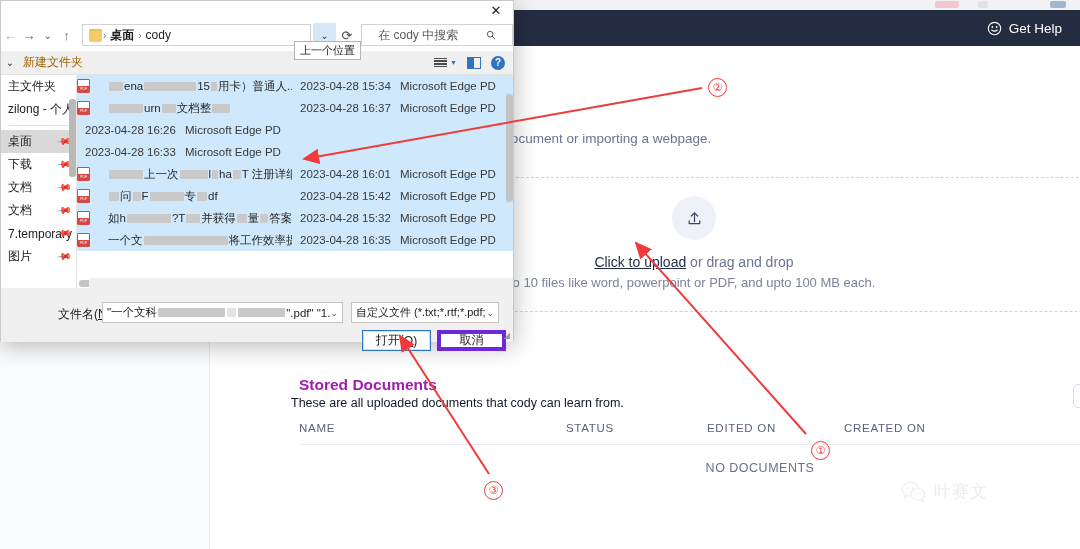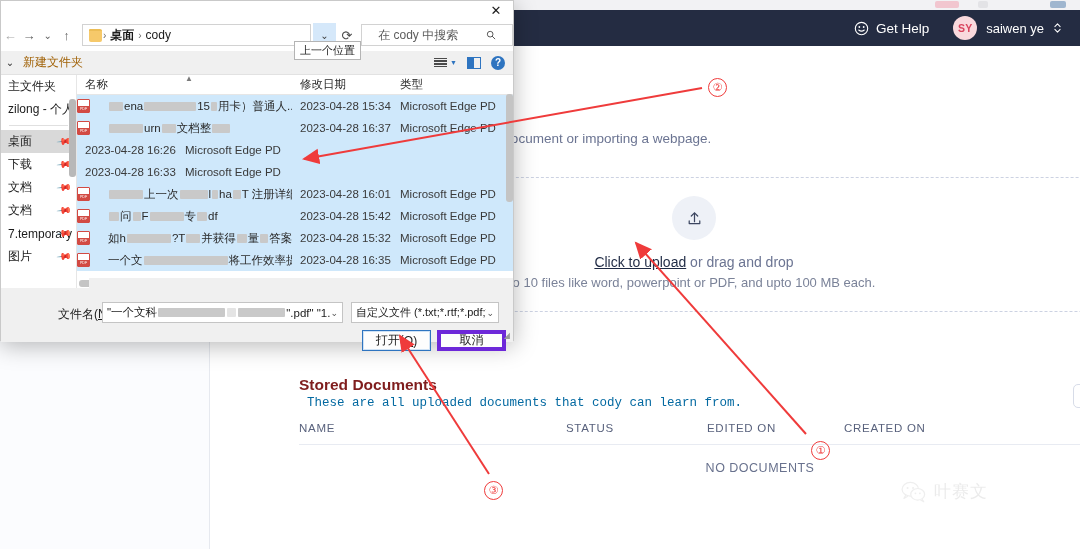--- a/index.html
+++ b/index.html
@@ -54,24 +54,24 @@
     position:absolute;left:0;top:76px;width:100%;text-align:center;
     font-size:14px;color:#6b7492;
   }
   .dz-main .link{color:#1f2a44;text-decoration:underline;}
   .dz-sub{
     position:absolute;left:0;top:97px;width:100%;text-align:center;
     font-size:13px;color:#7b8399;
   }
 
   .stored-title{
-    position:absolute;left:88px;top:330px;font-size:15.5px;color:#7f1d1d;font-weight:bold;
+    position:absolute;left:88px;top:330px;font-size:15.5px;color:#a21caf;font-weight:bold;
   }
   .stored-sub{
-    position:absolute;left:96px;top:350px;font-size:12.5px;color:#0369a1;font-family:Liberation Mono, monospace;
+    position:absolute;left:80px;top:350px;font-size:12.5px;color:#0f172a;
   }
   #search-docs{
     position:absolute;left:862px;top:338px;width:148px;height:24px;
     border:1px solid #d7dce8;border-radius:5px;background:#fff;
     font-size:12.5px;color:#8a91a6;padding:0 10px;box-sizing:border-box;
     font-family:"Liberation Sans",sans-serif;outline:none;
   }
   #doc-table{position:absolute;left:88px;top:376px;width:922px;}
   .th-row{display:flex;font-size:11.5px;color:#59627d;letter-spacing:.7px;padding-bottom:10px;}
   .th-row>div{flex:0 0 auto;}
@@ -245,28 +245,20 @@
     <div class="nav-right">
       <div class="get-help">
         <svg class="smiley" viewBox="0 0 16 16">
           <circle cx="8" cy="8" r="6.6" fill="none" stroke="#ffffff" stroke-width="1.2"></circle>
           <circle cx="5.7" cy="6.4" r=".95" fill="#ffffff"></circle>
           <circle cx="10.3" cy="6.4" r=".95" fill="#ffffff"></circle>
           <path d="M5 9.6 Q8 12 11 9.6" fill="none" stroke="#ffffff" stroke-width="1.1" stroke-linecap="round"></path>
         </svg>
         <span>Get Help</span>
       </div>
-      <div class="user-chip">
-        <div class="avatar">SY</div>
-        <span class="user-name">saiwen ye</span>
-        <svg class="chev-updown" viewBox="0 0 10 16">
-          <path d="M2 6.5 L5 3.2 L8 6.5" fill="none" stroke="#ffffff" stroke-width="1.15" stroke-linecap="round" stroke-linejoin="round"></path>
-          <path d="M2 9.5 L5 12.8 L8 9.5" fill="none" stroke="#ffffff" stroke-width="1.15" stroke-linecap="round" stroke-linejoin="round"></path>
-        </svg>
-      </div>
     </div>
   </div>
 
   <div id="left-panel"></div>
 
   <div id="content">
 
     <div class="intro-line">r by writing, uploading an existing document or importing a webpage.</div>
 
     <div id="dropzone">
@@ -398,26 +390,20 @@
         <span class="pin">📌</span>
       </div>
       <div class="side-item">
         <span>图片</span>
         <span class="pin">📌</span>
       </div>
       <div class="side-scroll"></div>
     </div>
 
     <div class="fd-files">
-      <div class="fh">
-        <div class="fh-name">名称</div>
-        <div class="fh-date">修改日期</div>
-        <div class="fh-type">类型</div>
-        <div class="fh-sortmark">▲</div>
-      </div>
       <div id="file-rows">
           <div class="frow">
             <div class="cn">
               <span class="pdf-ic"></span>
               <span class="fname"><span class="redact" style="width: 14px;"></span><span>ena</span><span class="redact" style="width: 52px;"></span><span>15</span><span class="redact" style="width: 6px;"></span><span>用卡）普通人...</span></span>
             </div>
             <div class="cd">2023-04-28 15:34</div>
             <div class="ct">Microsoft Edge PD</div>
           </div>
           <div class="frow">

